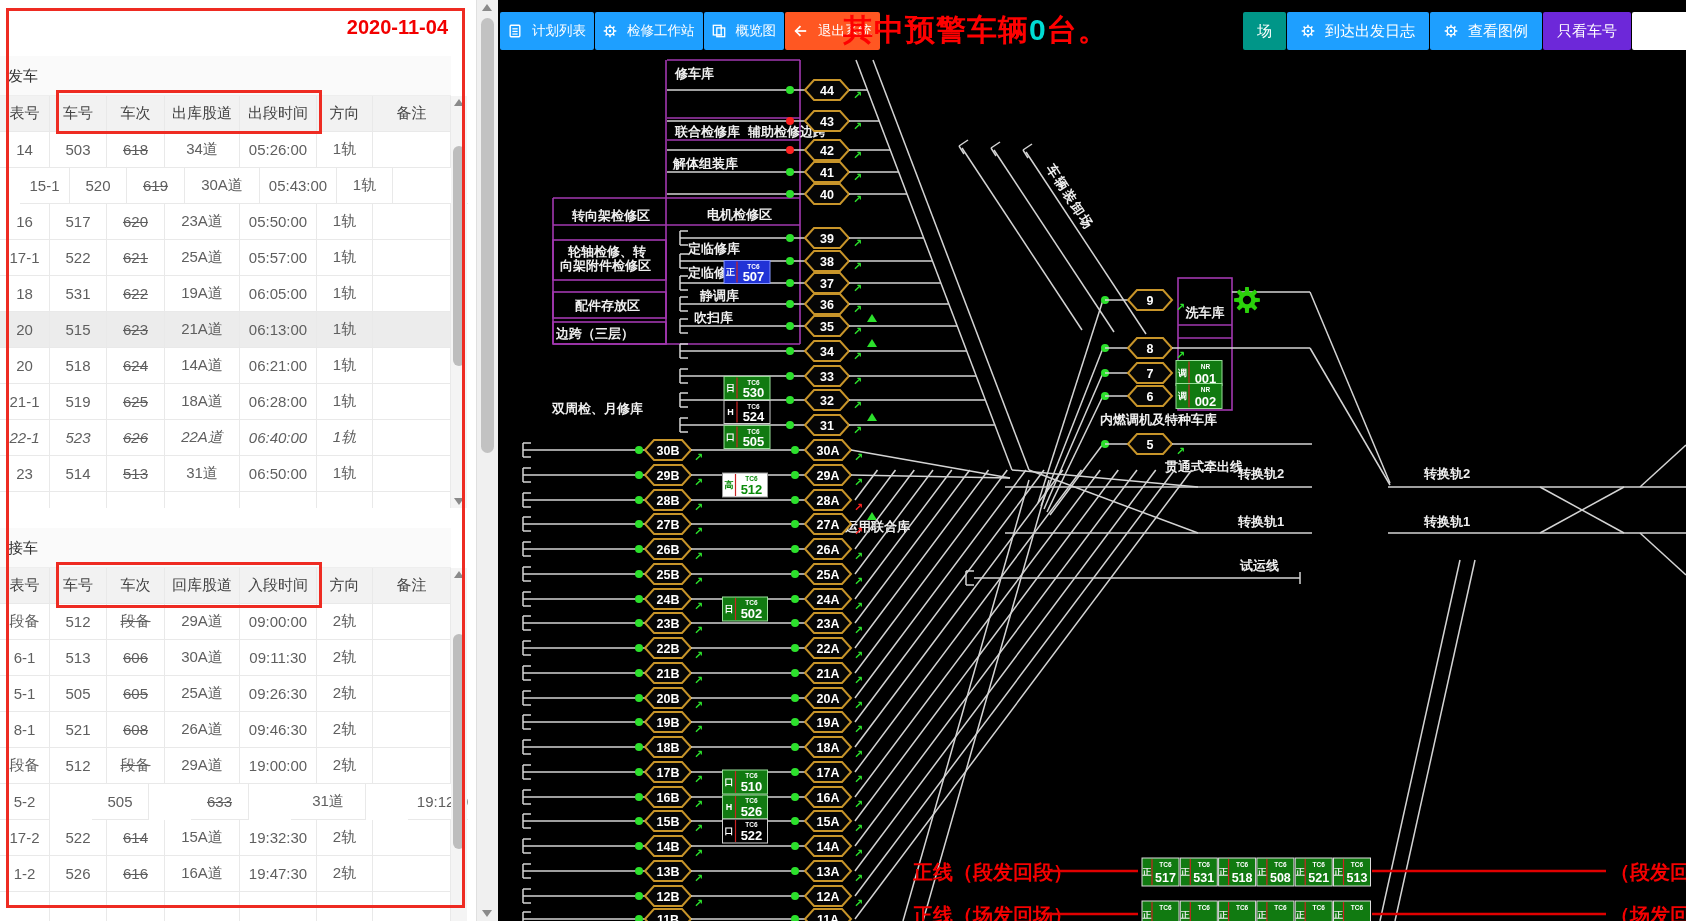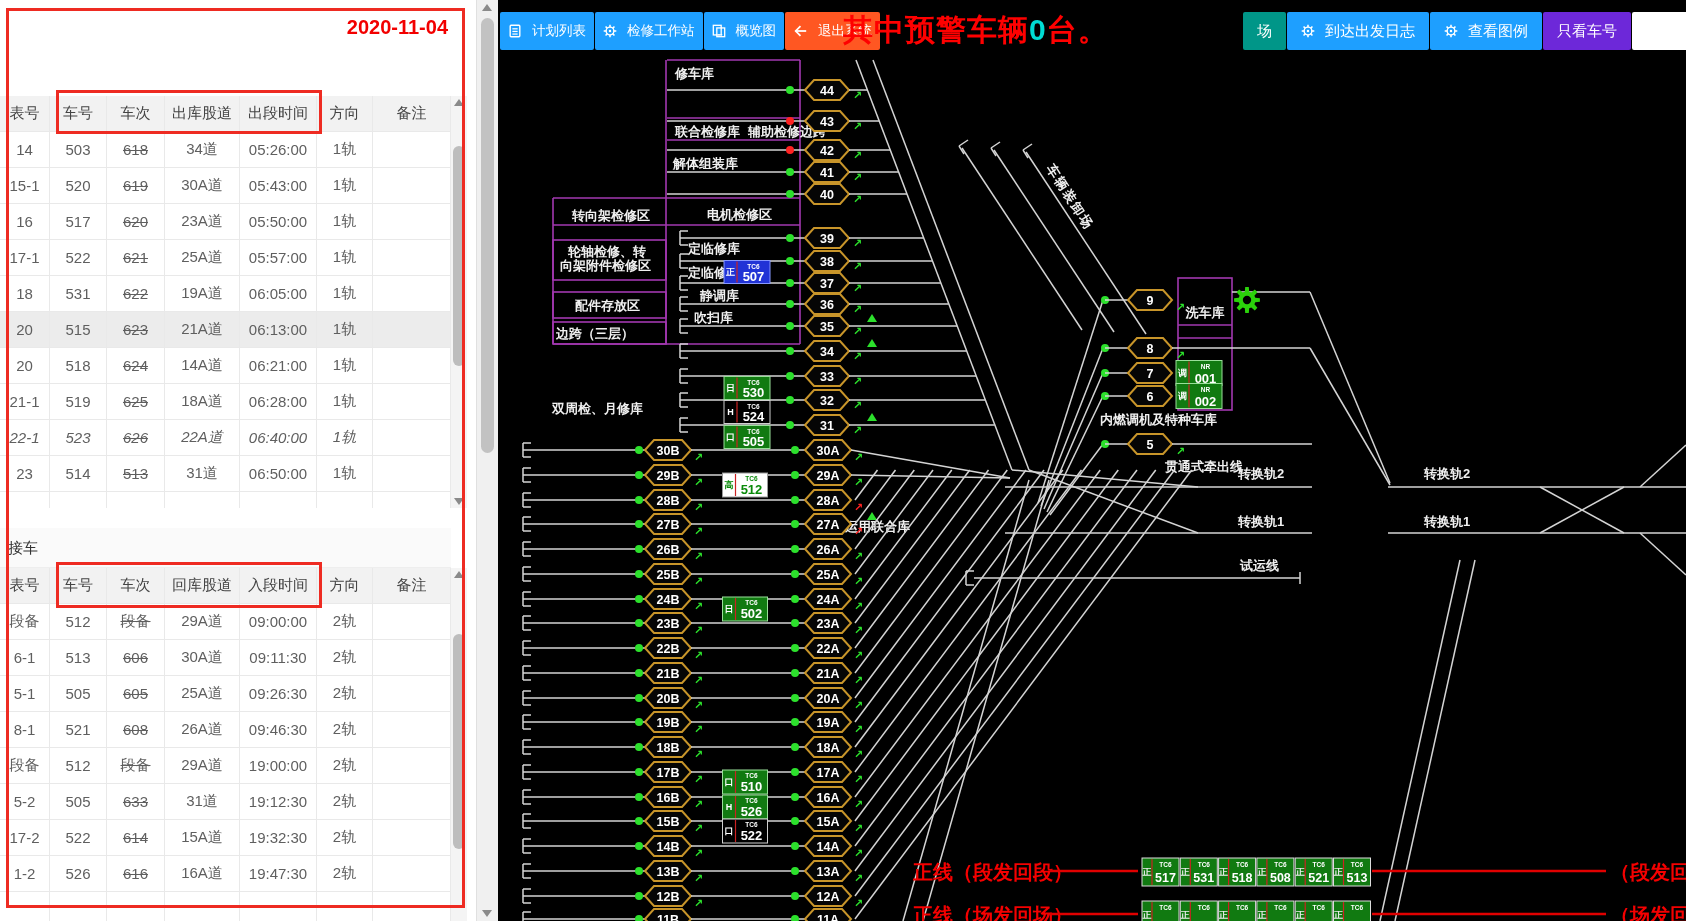--- a/index.html
+++ b/index.html
@@ -665,41 +665,42 @@
       <line x1="1343.5" y1="902" x2="1343.5" y2="928" stroke="#cc2222" stroke-width="1.2"></line>
       <text x="1338.5" y="918" fill="#eee" font-size="9" font-weight="bold" text-anchor="middle">正</text>
       <text x="1357" y="910" fill="#fff" font-size="6.5" font-weight="bold" text-anchor="middle">TC6</text>
       <line x1="1372" y1="914" x2="1606" y2="914" stroke="#e00000" stroke-width="2.5"></line>
       <text x="1610" y="922" fill="#f50000" font-size="20" font-weight="bold" text-anchor="start">（场发回段）</text>
     </svg>
 
 <div id="left-panel">
   <div class="date-label">2020-11-04</div>
 
+  <div class="section-label" style="top:56px;">发车</div>
   <div id="table-0">
         <div class="t-header" style="top: 96px; grid-template-columns: 50px 57px 58px 75px 77px 56px 78px;">
           <div class="cell">表号</div>
           <div class="cell">车号</div>
           <div class="cell">车次</div>
           <div class="cell">出库股道</div>
           <div class="cell">出段时间</div>
           <div class="cell">方向</div>
           <div class="cell">备注</div>
         </div>
         <div class="rows-wrap" style="top: 132px; height: 376px;">
           <div class="t-row" style="grid-template-columns: 50px 57px 58px 75px 77px 56px 78px;">
             <div class="cell">14</div>
             <div class="cell">503</div>
             <div class="cell strike">618</div>
             <div class="cell">34道</div>
             <div class="cell">05:26:00</div>
             <div class="cell">1轨</div>
             <div class="cell"></div>
           </div>
-          <div class="t-row" style="grid-template-columns: 50px 57px 58px 75px 77px 56px 78px;">
+          <div class="t-row" style="grid-template-columns: 50px 57px 58px 75px 77px 56px 78px; padding-left: 20px;">
             <div class="cell">15-1</div>
             <div class="cell">520</div>
             <div class="cell strike">619</div>
             <div class="cell">30A道</div>
             <div class="cell">05:43:00</div>
             <div class="cell">1轨</div>
             <div class="cell"></div>
           </div>
           <div class="t-row" style="grid-template-columns: 50px 57px 58px 75px 77px 56px 78px;">
             <div class="cell">16</div>
@@ -835,21 +836,21 @@
           </div>
           <div class="t-row" style="grid-template-columns: 50px 57px 58px 75px 77px 56px 78px;">
             <div class="cell">段备</div>
             <div class="cell">512</div>
             <div class="cell strike">段备</div>
             <div class="cell">29A道</div>
             <div class="cell">19:00:00</div>
             <div class="cell">2轨</div>
             <div class="cell"></div>
           </div>
-          <div class="t-row" style="grid-template-columns: 50px 57px 58px 75px 77px 56px 78px;">
+          <div class="t-row" style="grid-template-columns: 50px 57px 58px 75px 77px 56px 78px; gap: 42px;">
             <div class="cell">5-2</div>
             <div class="cell">505</div>
             <div class="cell strike">633</div>
             <div class="cell">31道</div>
             <div class="cell">19:12:30</div>
             <div class="cell">2轨</div>
             <div class="cell"></div>
           </div>
           <div class="t-row" style="grid-template-columns: 50px 57px 58px 75px 77px 56px 78px;">
             <div class="cell">17-2</div>

